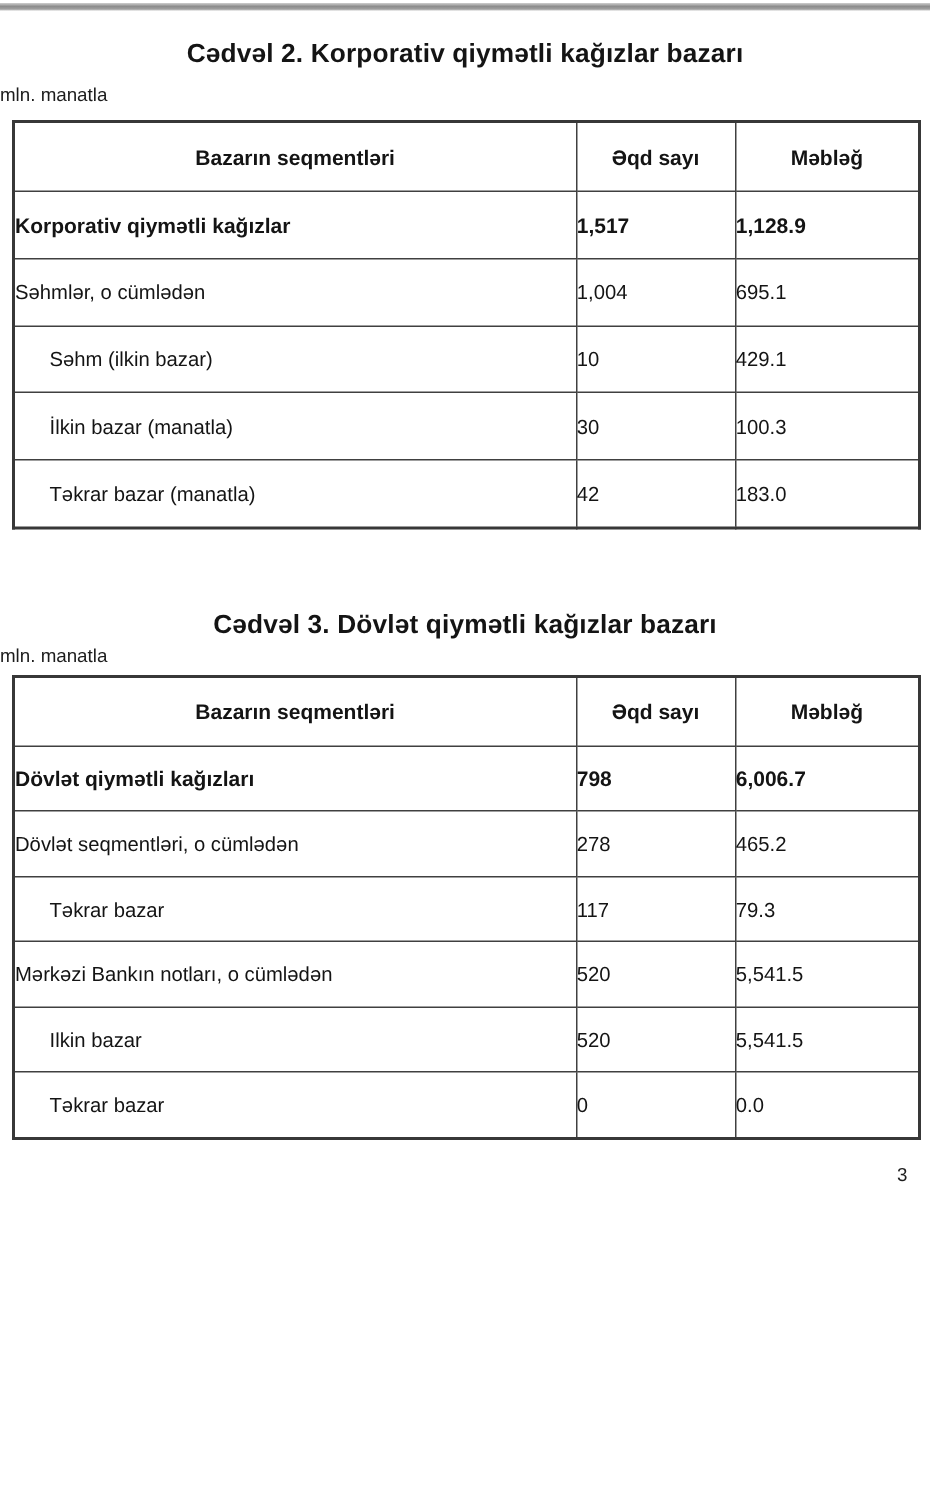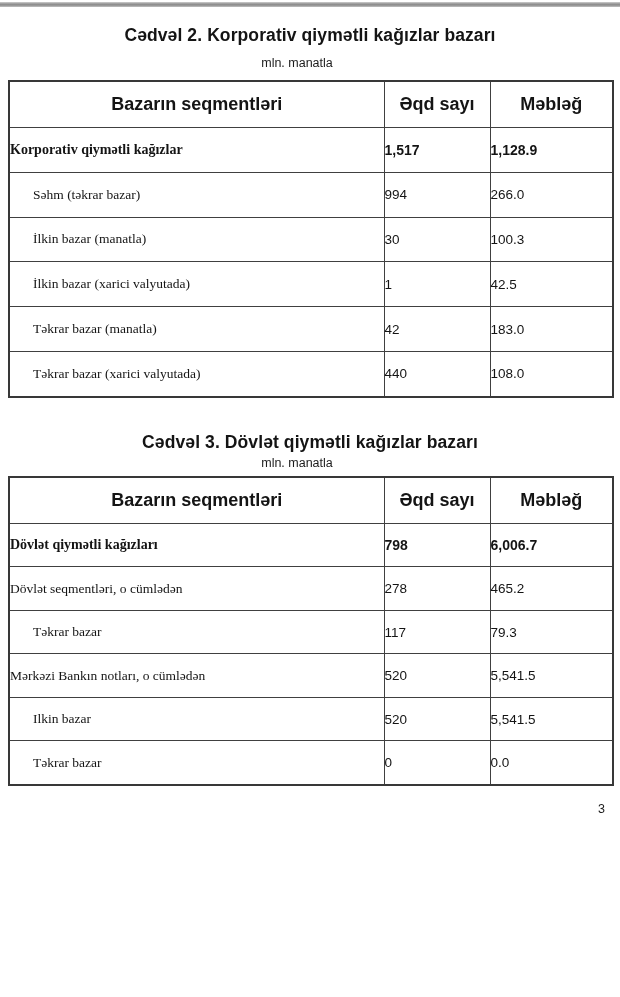--- a/index.html
+++ b/index.html
@@ -27,21 +27,21 @@
     font-size: 17.5px;
     line-height: 22px;
     font-weight: bold;
     text-align: center;
     letter-spacing: 0.1px;
   }
   .unit-label {
     margin: 10px 26px 9px 0;
     font-size: 12.5px;
     line-height: 15px;
-    text-align: center;
+    text-align: left;
     color: #1c1c1c;
   }
   .unit-label.second {
     margin: 3px 26px 5px 0;
   }
   table.data-table {
     border-collapse: collapse;
     table-layout: fixed;
     width: 604px;
     margin-left: 8px;
@@ -51,32 +51,32 @@
   table.data-table td {
     border: 1px solid #404040;
     vertical-align: middle;
     font-size: 13.5px;
     padding: 0;
   }
   table.data-table col.c-segment { width: 375px; }
   table.data-table col.c-deals   { width: 106px; }
   table.data-table col.c-amount  { width: 123px; }
   table.data-table th {
-    font-size: 18px;
+    font-size: 14px;
     font-weight: bold;
     text-align: center;
     height: 45px;
   }
   table.t2 td { height: 43.8px; }
   table.t3 td { height: 42.5px; }
-  td.label { text-align: left; padding-left: 7px; font-family: Liberation Serif, serif; }
+  td.label { text-align: left; padding-left: 7px; }
   td.label.indent { padding-left: 23px; }
   td.num { text-align: left; }
   tr.bold td { font-weight: bold; font-size: 14px; }
-  .title-gap2 { margin-top: 33px; }
+  .title-gap2 { margin-top: 52px; }
   .page-number {
     margin: 16px 15px 0 0;
     text-align: right;
     font-size: 12.5px;
     color: #1c1c1c;
   }
 </style>
 </head>
 <body>
 
@@ -100,43 +100,38 @@
           <th>Məbləğ</th>
         </tr>
       </thead>
       <tbody>
           <tr class="bold">
             <td class="label">Korporativ qiymətli kağızlar</td>
             <td class="num">1,517</td>
             <td class="num">1,128.9</td>
           </tr>
           <tr>
-            <td class="label indent">Səhm (təkrar bazar)</td>
-            <td class="num">994</td>
-            <td class="num">266.0</td>
+            <td class="label">Səhmlər, o cümlədən</td>
+            <td class="num">1,004</td>
+            <td class="num">695.1</td>
+          </tr>
+          <tr>
+            <td class="label indent">Səhm (ilkin bazar)</td>
+            <td class="num">10</td>
+            <td class="num">429.1</td>
           </tr>
           <tr>
             <td class="label indent">İlkin bazar (manatla)</td>
             <td class="num">30</td>
             <td class="num">100.3</td>
           </tr>
           <tr>
-            <td class="label indent">İlkin bazar (xarici valyutada)</td>
-            <td class="num">1</td>
-            <td class="num">42.5</td>
-          </tr>
-          <tr>
             <td class="label indent">Təkrar bazar (manatla)</td>
             <td class="num">42</td>
             <td class="num">183.0</td>
-          </tr>
-          <tr>
-            <td class="label indent">Təkrar bazar (xarici valyutada)</td>
-            <td class="num">440</td>
-            <td class="num">108.0</td>
           </tr>
         </tbody>
     </table>
   </div>
 
   <div>
     <div class="section-title title-gap2">Cədvəl 3. Dövlət qiymətli kağızlar bazarı</div>
     <div class="unit-label second">mln. manatla</div>
     <table class="data-table t3">
       <colgroup>

